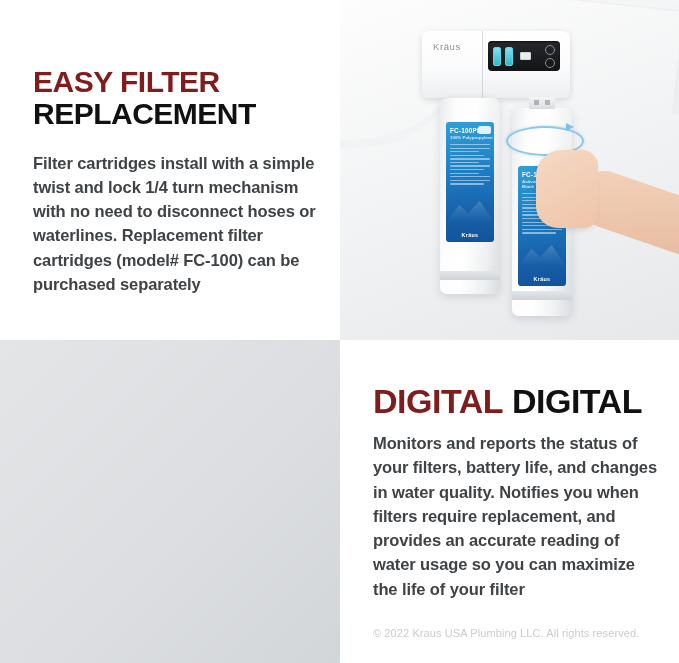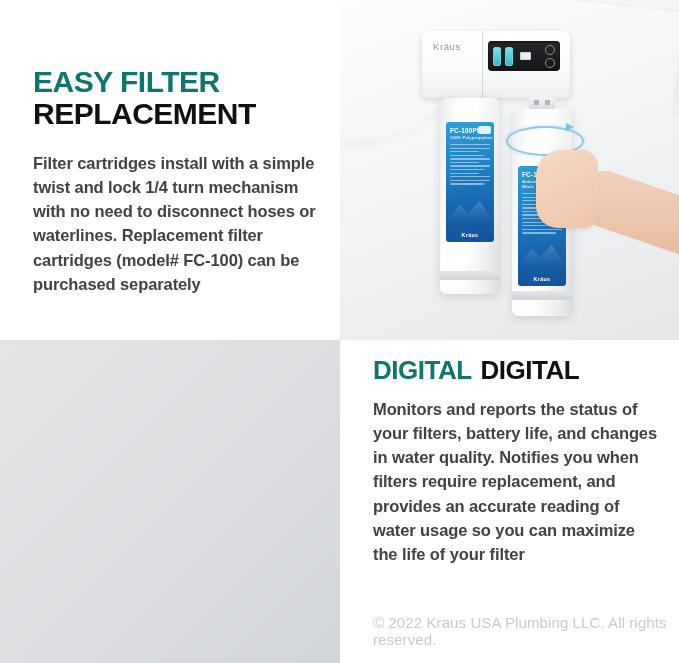--- a/index.html
+++ b/index.html
@@ -8,21 +8,21 @@
     font-family:"Liberation Sans",sans-serif;
     background:#ffffff;
   }
   .page{position:relative;width:679px;height:663px;display:grid;
         grid-template-columns:340px 339px;grid-template-rows:340px 323px;}
 
   
   .q-copy{background:#ffffff;padding:0;position:relative;}
   .q1 .inner{position:absolute;left:33px;top:66px;right:18px;}
   .headline{margin:0;line-height:1.06;letter-spacing:-0.5px;}
-  .headline .hl-accent{display:block;font-size:30px;font-weight:700;color:#0f766e;}
+  .headline .hl-accent{display:block;font-size:30px;font-weight:700;color:#7f1d1d;}
   .headline .hl-dark{display:block;font-size:30px;font-weight:700;color:#111111;}
   .body-copy{margin:0;color:#3f4346;font-size:16.5px;line-height:1.47;
              font-weight:700;letter-spacing:-0.1px;}
   .q1 .body-copy{margin-top:21px;}
 
   
   .q2{position:relative;overflow:hidden;
       background:linear-gradient(160deg,#fdfdfd 0%,#f3f4f5 45%,#e6e8ea 100%);text-decoration:underline;}
   .photo{position:absolute;inset:0;}
   
@@ -103,24 +103,24 @@
       border-radius:26px 6px 6px 30px;transform:rotate(19deg);}
 
   
   .q3{background:linear-gradient(135deg,#e3e5e7 0%,#dcdee1 55%,#d3d6d9 100%);
       position:relative;}
 
   
   .q4{background:#ffffff;position:relative;}
   .q4 .inner{position:absolute;left:33px;top:17px;right:18px;}
   .q4 .headline{display:flex;gap:9px;align-items:baseline;}
-  .q4 .hl-accent,.q4 .hl-dark{display:inline;font-size:26px;}
+  .q4 .hl-accent,.q4 .hl-dark{display:inline;font-size:34px;margin-top:26px;}
   .q4 .body-copy{margin-top:12px;}
-  .copyright{position:absolute;left:33px;bottom:15px;font-size:15px;color:#c9cccf;
-      letter-spacing:.1px;}
+  .copyright{position:absolute;left:33px;bottom:24px;font-size:11px;color:#c9cccf;
+      letter-spacing:.1px;text-align:center;}
 </style>
 </head>
 <body>
 
 <div class="page">
 
   <section class="q-copy q1">
     <div class="inner">
       <h1 class="headline">
         <span class="hl-accent">EASY FILTER</span>

